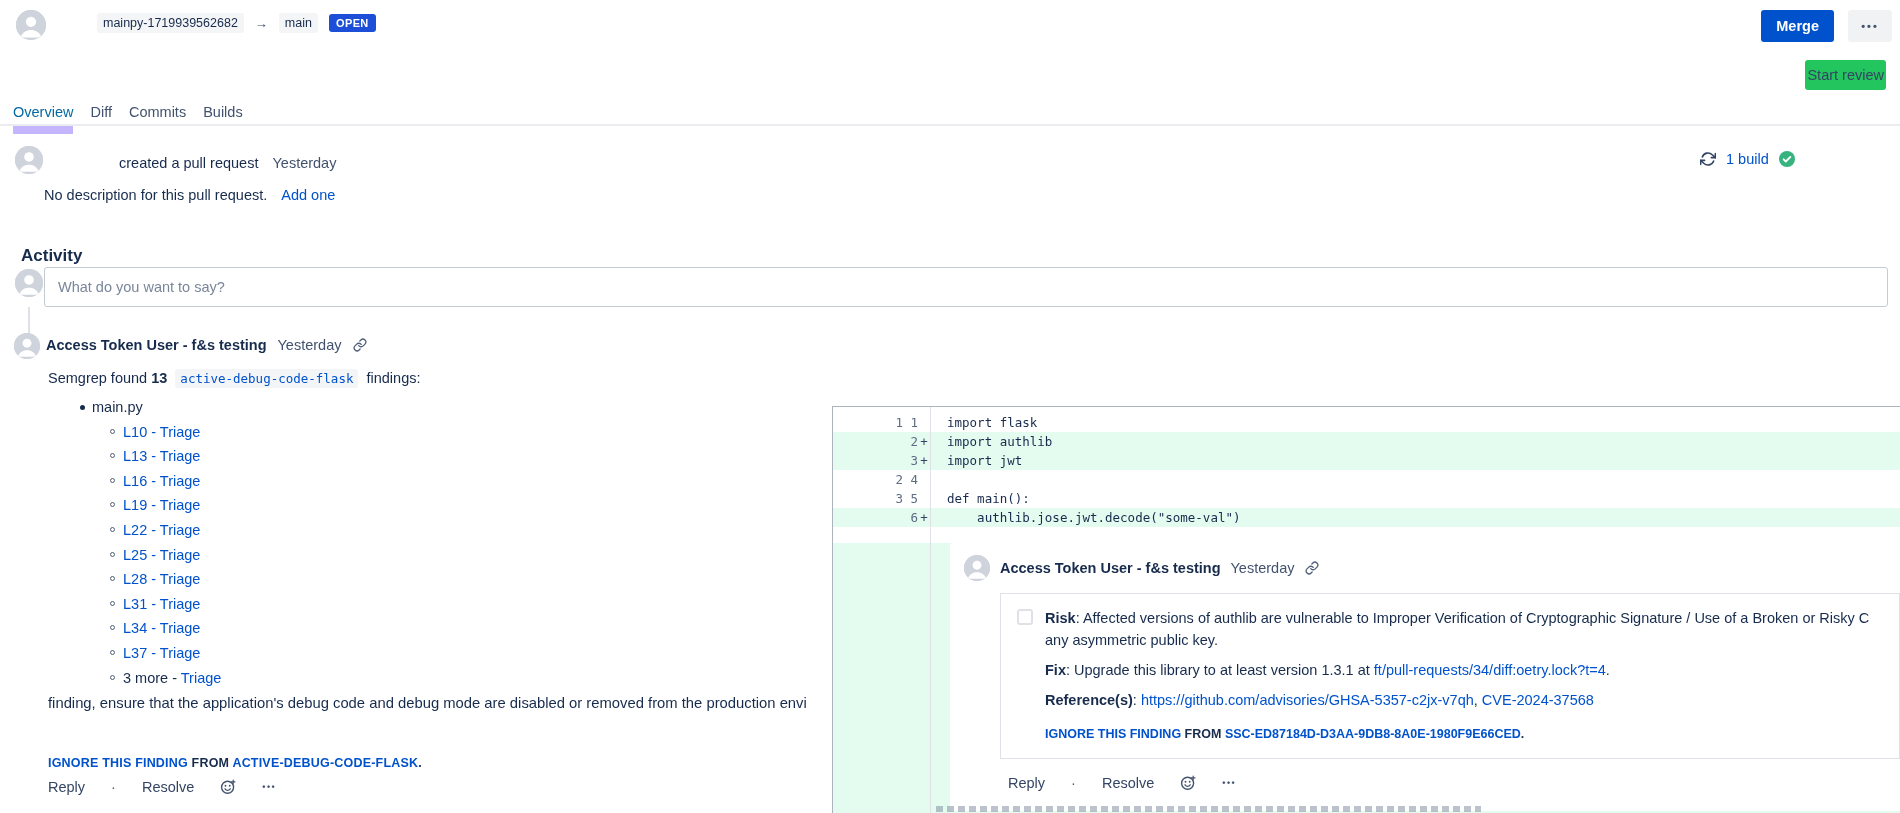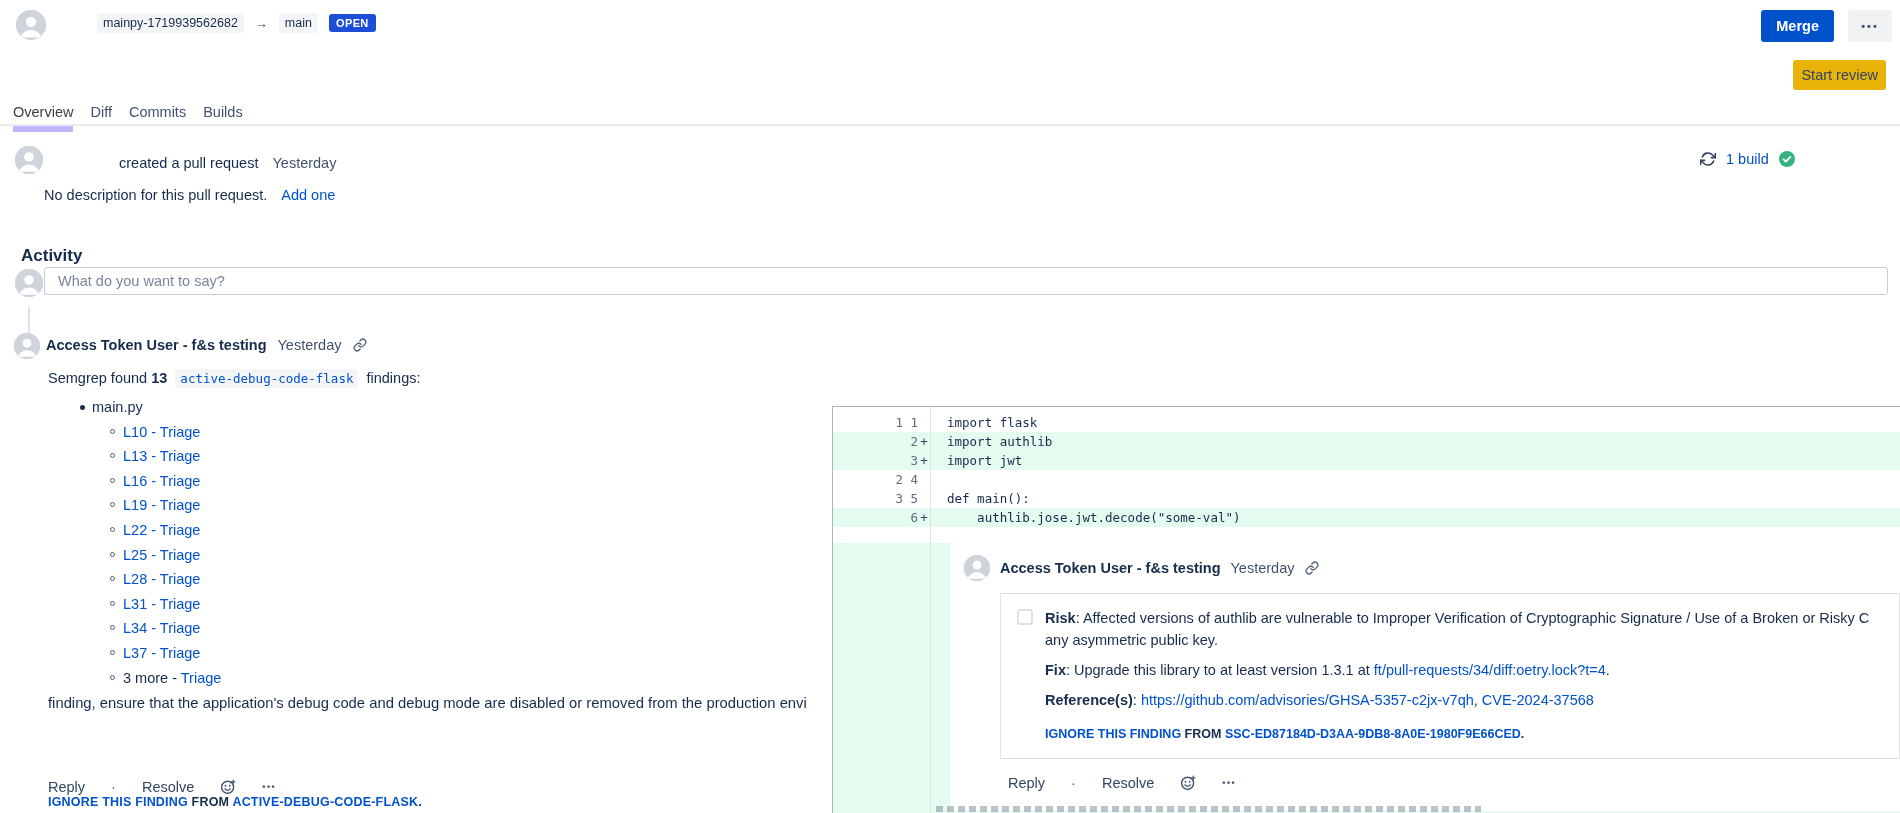--- a/index.html
+++ b/index.html
@@ -16,58 +16,58 @@
   
   .branch-row{position:absolute;left:97px;top:13px;display:flex;align-items:center;gap:11px;font-size:12.5px;}
   .lozenge{background:#F4F5F7;color:#172B4D;padding:3px 6px;border-radius:3px;}
   .arrow{color:#344563;font-size:13px;}
   .badge-open{background:#1d4ed8;color:#fff;font-size:11px;font-weight:700;padding:3px 7px;border-radius:3px;letter-spacing:.4px;}
   .top-actions{position:absolute;top:10px;right:8px;display:flex;gap:14px;}
   .btn{border:none;border-radius:3px;font-family:Liberation Sans, sans-serif;cursor:pointer;}
   .btn-merge{background:#0052CC;color:#fff;font-weight:600;font-size:14.5px;height:32px;padding:0 15px;}
   .btn-more{background:#F1F2F4;color:#42526E;height:32px;width:44px;font-weight:700;font-size:11px;letter-spacing:2px;}
   .page-title{position:absolute;left:12px;top:62px;font-size:21px;font-weight:600;margin:0;}
-  .btn-start-review{position:absolute;top:60px;right:14px;background:#eab308;color:#344563;font-size:14.5px;height:30px;padding:0 8px;}
+  .btn-start-review{position:absolute;top:60px;right:14px;background:#22c55e;color:#344563;font-size:14.5px;height:30px;padding:0 2px;}
 
   
   .tabs{position:absolute;left:13px;top:104px;display:flex;gap:17px;font-size:14.5px;z-index:2;}
   .tab{color:#42526E;padding-bottom:6px;cursor:pointer;}
-  .tab.active{color:#404040;border-bottom:6px solid #c4b5fd;text-align:center;}
+  .tab.active{color:#0369a1;border-bottom:8px solid #c4b5fd;text-align:center;}
   .tabs-divider{position:absolute;left:0;right:0;top:124px;height:2px;background:#EBECF0;}
 
   
   .created-line{position:absolute;left:119px;top:155px;font-size:14.5px;}
   .created-line .time{color:#42526E;margin-left:10px;}
   .builds{position:absolute;left:1700px;top:151px;display:flex;align-items:center;gap:10px;font-size:14.5px;}
   .no-desc{position:absolute;left:44px;top:187px;font-size:14.5px;}
   .no-desc a{margin-left:10px;}
 
   
   .activity-h{position:absolute;left:13px;top:238px;font-size:17px;font-weight:600;margin:8px;}
-  .editor-input{position:absolute;left:44px;top:267px;right:12px;height:28px;border:1px solid #C5CBD3;border-radius:3px;
+  .editor-input{position:absolute;left:44px;top:267px;right:12px;height:40px;border:1px solid #C5CBD3;border-radius:3px;
                 font-family:inherit;font-size:14.5px;color:#172B4D;padding:0 13px;box-sizing:border-box;}
   .editor-input::placeholder{color:#7A869A;}
   .thread-line{position:absolute;left:28px;top:307px;height:26px;width:2px;background:#DFE1E6;}
 
   
   .c-head{position:absolute;left:46px;top:337px;display:flex;align-items:center;gap:11px;font-size:14.5px;}
   .c-author{font-weight:700;}
   .icon-inline{display:inline-flex;align-items:center;}
   .semgrep-line{position:absolute;left:48px;top:370px;font-size:14.5px;}
   .rule-chip{font-family:"DejaVu Sans Mono",monospace;font-size:12.5px;color:#0052CC;background:#F4F5F7;
              padding:2px 5px;border-radius:3px;margin:0 4px;}
   .findings-block{position:absolute;left:48px;top:395px;font-size:14.5px;}
   .findings-block ul{list-style:none;margin:0;padding:0;}
   .file-li{position:relative;margin-left:44px;line-height:24.6px;}
   .file-li::before{content:"";position:absolute;left:-12px;top:10px;width:5px;height:5px;border-radius:50%;background:#172B4D;}
   .sub-li{position:relative;margin-left:75px;line-height:24.6px;}
   .sub-li::before{content:"";position:absolute;left:-13px;top:9px;width:5px;height:5px;border-radius:50%;border:1.4px solid #505F79;box-sizing:border-box;}
   .desc{position:absolute;left:48px;top:692px;font-size:14.8px;line-height:22px;width:1300px;}
   .desc div{white-space:nowrap;}
-  .ignore-line{position:absolute;left:48px;top:795px;font-size:12.5px;font-weight:700;letter-spacing:.2px;}
+  .ignore-line{position:absolute;left:48px;top:756px;font-size:12.5px;font-weight:700;letter-spacing:.2px;}
   .actions-line{display:flex;align-items:center;gap:26px;font-size:14.5px;color:#344563;font-weight:500;}
   .main-actions{position:absolute;left:48px;top:779px;}
   .dotsep{color:#505F79;}
 
   
   .diff-panel{position:absolute;left:832px;top:406px;width:1100px;height:420px;background:#fff;
               border:1px solid #ADB3BD;box-sizing:border-box;z-index:5;padding-top:6px;overflow:hidden;}
   .gutter-sep{position:absolute;left:97px;top:0;bottom:0;width:1px;background:#DFE1E6;z-index:1;}
   .drow{display:grid;grid-template-columns:70px 15px 12px 1fr;height:19px;line-height:19px;
         font-family:"DejaVu Sans Mono",monospace;font-size:12.5px;}

